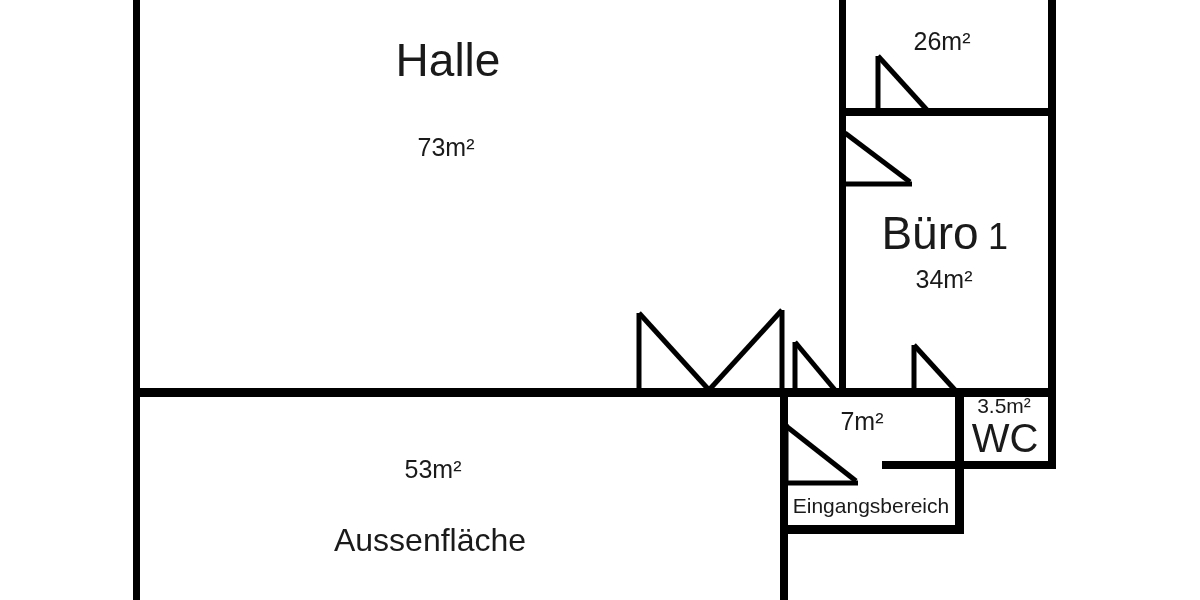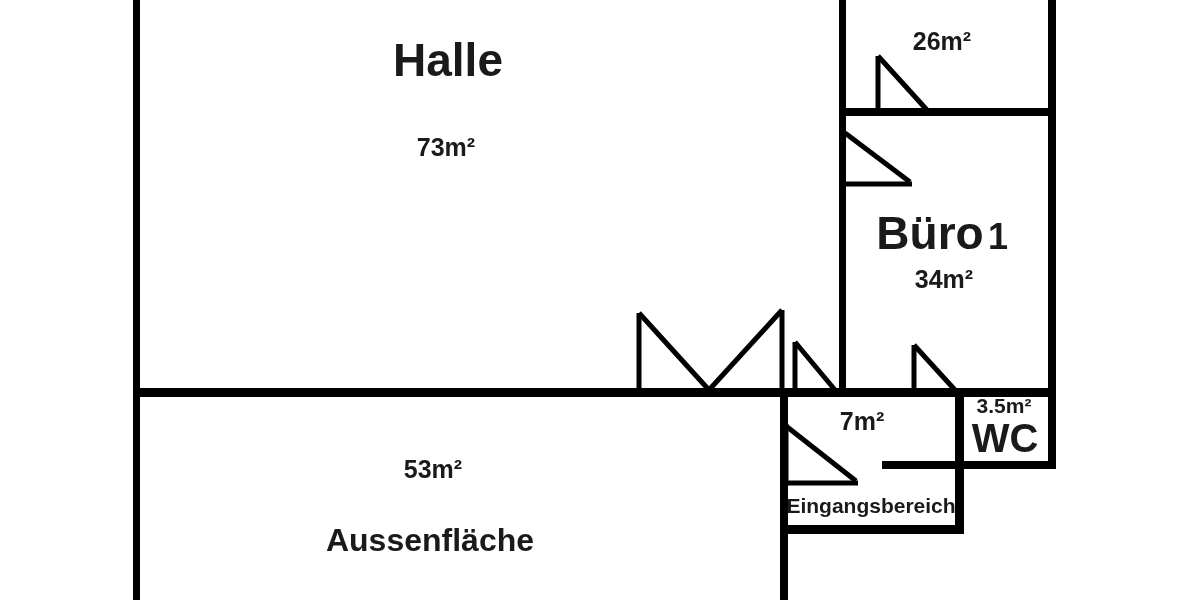--- a/index.html
+++ b/index.html
@@ -7,21 +7,20 @@
     padding: 0;
     background: #ffffff;
   }
   .canvas {
     position: relative;
     width: 1200px;
     height: 600px;
     background: #ffffff;
     overflow: hidden;
     font-family: "Liberation Sans", sans-serif;
-    font-weight: bold;
   }
   svg text {
     font-family: "Liberation Sans", "DejaVu Sans", sans-serif;
     fill: #1a1a1a;
   }
   .wall { fill: #000000; }
   .doorline {
     stroke: #000000;
     stroke-width: 5;
     fill: none;

